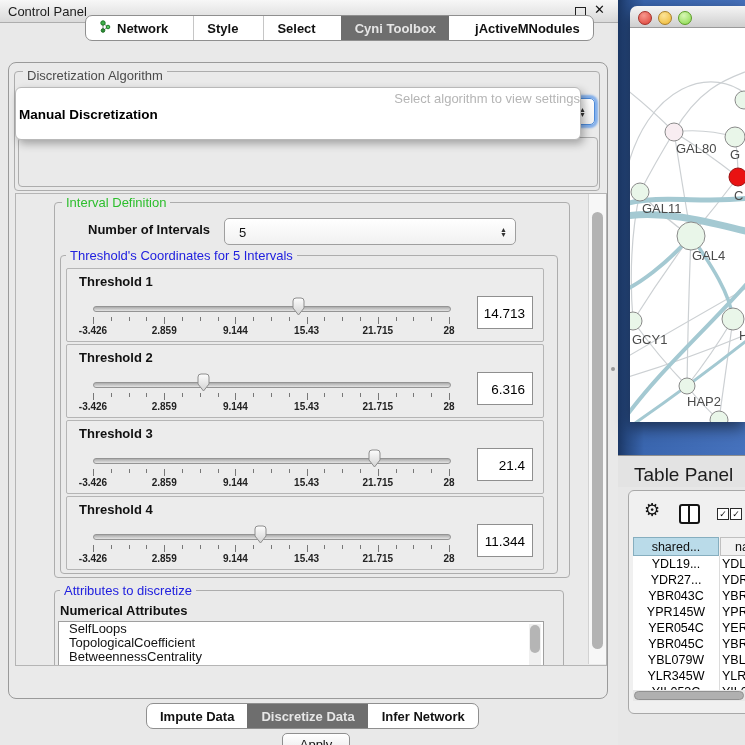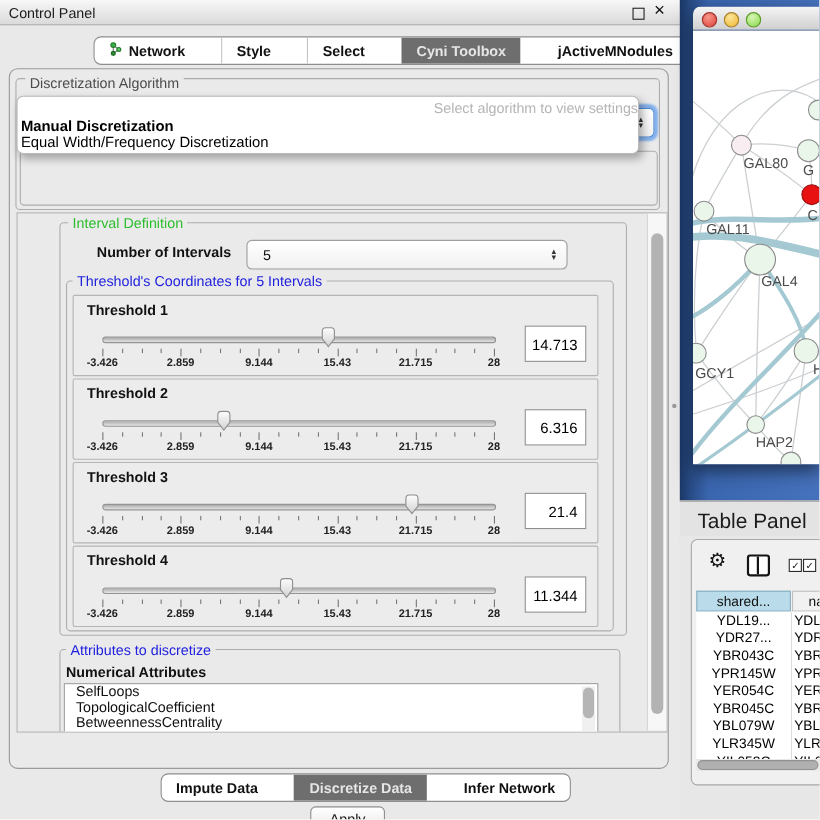--- a/index.html
+++ b/index.html
@@ -6,24 +6,24 @@
   #app{position:relative;width:745px;height:745px;overflow:hidden;
        font-family:"Liberation Sans","DejaVu Sans",sans-serif;background:#e9e9e9;padding-left:48px;}
   
   .cp{position:absolute;left:0;top:0;width:618px;height:745px;background:#e9e9e9;}
   .cp-titlebar{position:absolute;left:0;top:0;width:618px;height:22px;
       background:linear-gradient(#f7f7f7,#dadada);border-bottom:1px solid #adadad;}
   .cp-title{position:absolute;left:8px;top:4px;font-size:13px;color:#1c1c1c;}
   .cp-float{position:absolute;left:575px;top:7px;width:9px;height:9px;border:1.5px solid #222;background:transparent;}
   .cp-close{position:absolute;left:594px;top:2px;font-size:13px;font-weight:bold;color:#111;}
   .tabbar{position:absolute;display:flex;background:#fff;border:1px solid #8f8f8f;border-radius:7px;overflow:hidden;height:24px;}
-  #topTabs{left:85px;top:33px;}
+  #topTabs{left:85px;top:15px;gap:12px;}
   #bottomTabs{left:146px;top:703px;}
   .tab{display:flex;align-items:center;gap:5px;padding:0 13px;font-size:13px;font-weight:bold;color:#111;white-space:nowrap;}
-  .tab + .tab{border-left:1px solid #c6c6c6;margin-left:20px;}
+  .tab + .tab{border-left:1px solid #c6c6c6;}
   .tab.selected{background:#6e6e6e;color:#e6e6e6;border-left-color:transparent;}
   .tab.selected + .tab{border-left-color:transparent;}
   .main-panel{position:absolute;left:8px;top:62px;width:598px;height:635px;background:#eaeaea;
       border:1px solid #9a9a9a;border-radius:8px;}
   .group{position:absolute;border:1px solid #adadad;border-radius:4px;}
   .group-title{position:absolute;font-size:13px;background:#eaeaea;padding:0 4px;white-space:nowrap;z-index:2;}
   .group-title.gray{color:#4c4c4c;}
   .group-title.green{color:var(--title-green);}
   .group-title.blue{color:var(--title-blue);}
   .combo{position:absolute;background:linear-gradient(#ffffff,#f1f1f1);border:1px solid #9f9f9f;
@@ -154,21 +154,20 @@
       <div class="combo focus-combo" style="left:14px;top:35px;width:570px;height:25px;">
         <span class="stepper">
             <span>▲</span>
             <span>▼</span>
           </span>
       </div>
 
       <div class="popup">
         <div class="popup-placeholder">Select algorithm to view settings</div>
         <div class="popup-opt bold">Manual Discretization</div>
-        <div class="popup-opt plain">Equal Width/Frequency Discretization</div>
       </div>
 
       <div class="group" style="left:9px;top:74px;width:578px;height:48px;"></div>
       <span class="group-title" style="left:16px;top:61px;color:#111;">Table Data</span>
 
       <div class="scrollpane">
         <div class="group" style="left:38px;top:8px;width:514px;height:374px;"></div>
         <span class="group-title green" style="left:46px;top:1px;">Interval Definition</span>
 
         <span class="bold-label" style="left:72px;top:28px;">Number of Intervals</span>

